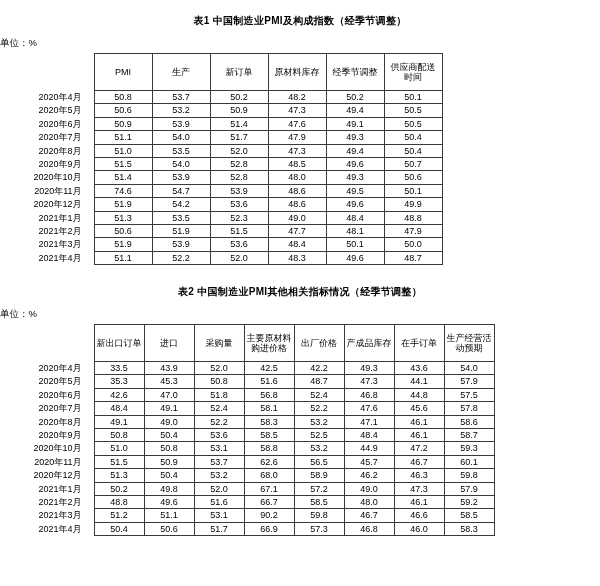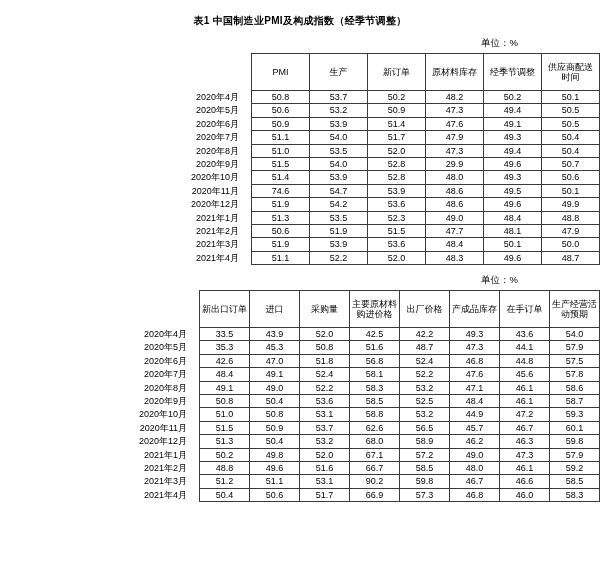--- a/index.html
+++ b/index.html
@@ -23,30 +23,29 @@
   .tbl-title {
     text-align: center;
     font-size: 10px;
     font-weight: bold;
     letter-spacing: 0.3px;
     color: #000;
   }
   #title-1 { margin-top: 14px; }
   #title-2 { margin-top: 20px; }
   .unit-line {
-    text-align: right;
     font-size: 9.5px;
     color: #000;
     padding-right: 82px;
     margin-top: 9px;
     margin-bottom: 3px;
   }
   .tbl-wrap {
     display: flex;
-    justify-content: flex-end;
+    justify-content: flex-start;
     margin-left: 16px;
   }
   table.data {
     border-collapse: collapse;
     font-size: 9px;
     color: #000;
     table-layout: fixed;
   }
   table.data th, table.data td {
     border: 1px solid #3a3a3a;
@@ -160,21 +159,21 @@
             <td>52.0</td>
             <td>47.3</td>
             <td>49.4</td>
             <td>50.4</td>
           </tr>
           <tr>
             <td class="rowhdr">2020年9月</td>
             <td>51.5</td>
             <td>54.0</td>
             <td>52.8</td>
-            <td>29.9</td>
+            <td>48.5</td>
             <td>49.6</td>
             <td>50.7</td>
           </tr>
           <tr>
             <td class="rowhdr">2020年10月</td>
             <td>51.4</td>
             <td>53.9</td>
             <td>52.8</td>
             <td>48.0</td>
             <td>49.3</td>
@@ -231,20 +230,21 @@
             <td>52.2</td>
             <td>52.0</td>
             <td>48.3</td>
             <td>49.6</td>
             <td>48.7</td>
           </tr>
         </tbody>
     </table>
   </div>
 
+  <div class="tbl-title" id="title-2">表2  中国制造业PMI其他相关指标情况（经季节调整）</div>
   <div class="unit-line">单位：%</div>
 
   <div class="tbl-wrap">
     <table class="data" id="table-2">
       <colgroup>
         <col class="c0">
           <col class="cd">
           <col class="cd">
           <col class="cd">
           <col class="cd">

